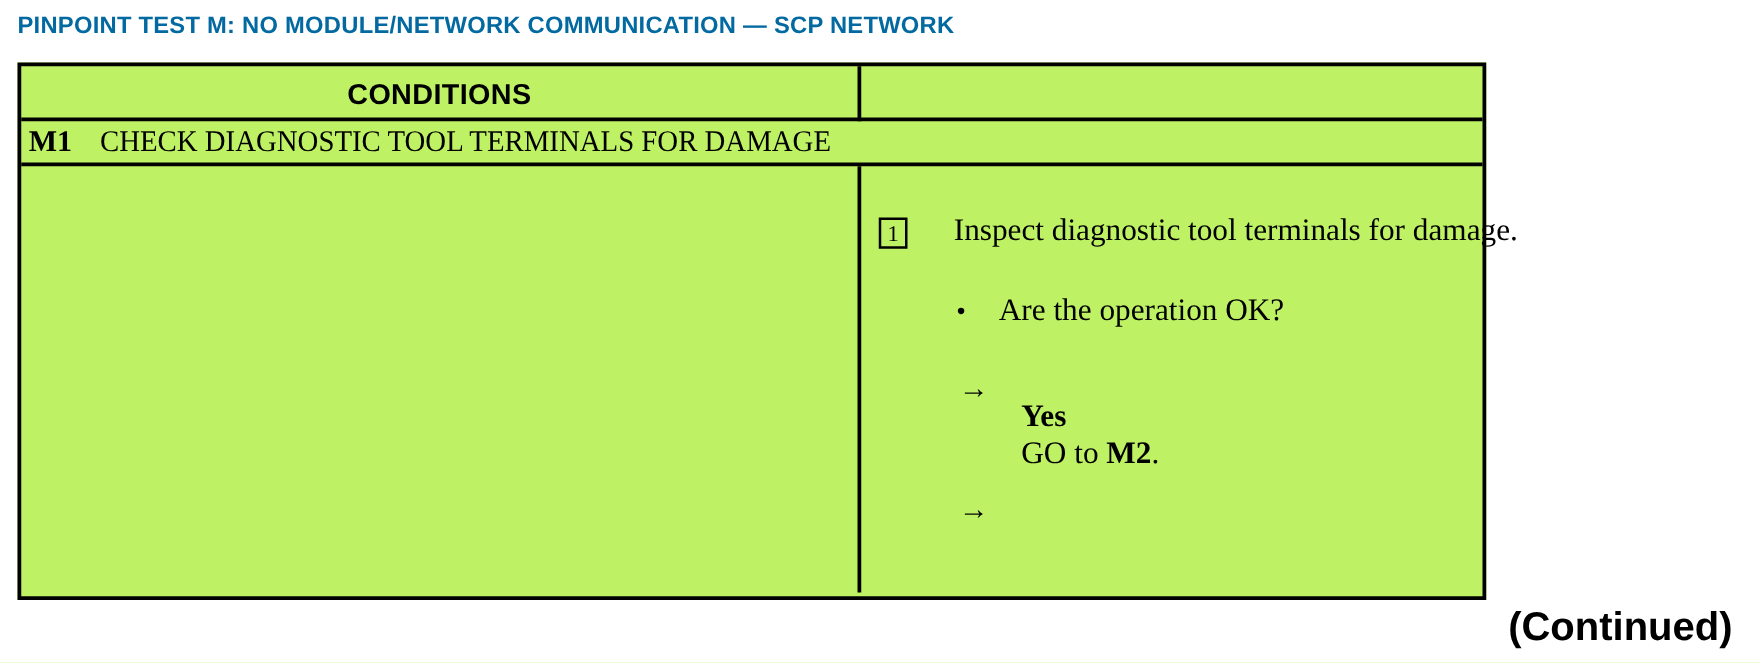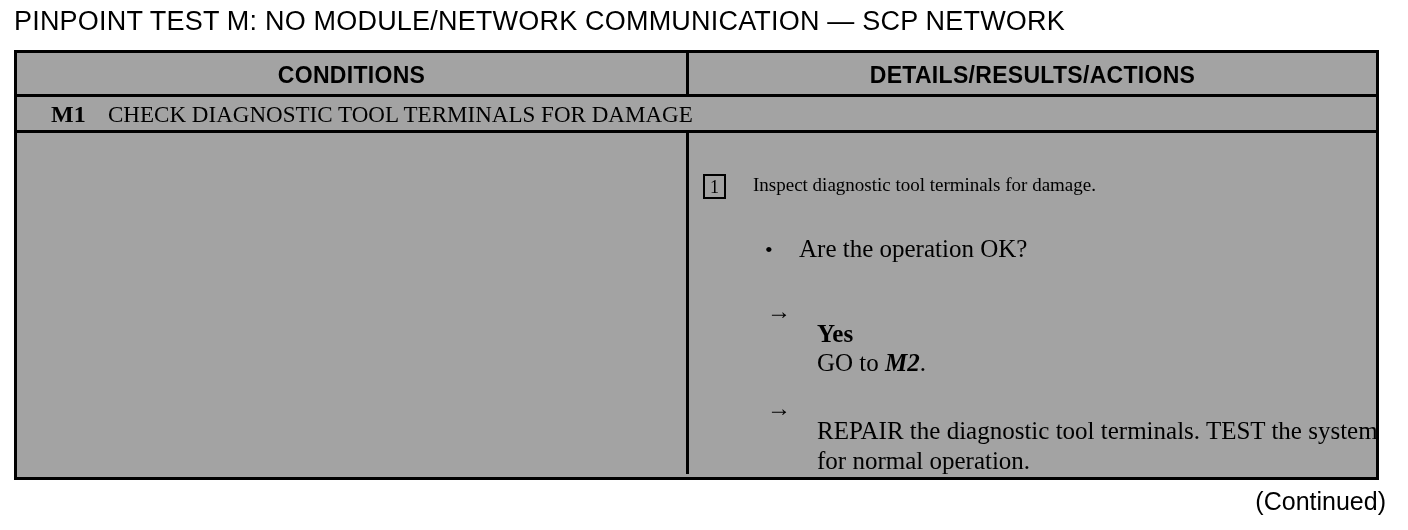--- a/index.html
+++ b/index.html
@@ -17,38 +17,38 @@
     -webkit-font-smoothing: none;
   }
 
   
   .page-title {
     position: absolute;
     left: 14px;
     top: 6px;
     width: 1370px;
     font-family: "Liberation Sans", "DejaVu Sans", sans-serif;
-    font-weight: normal;
-    font-size: 27px;
+    font-weight: bold;
+    font-size: 19px;
     line-height: 30px;
     letter-spacing: 0.2px;
     white-space: nowrap;
-    color: #000000;
+    color: #0369a1;
   }
 
   
   .pinpoint-table {
     position: absolute;
     left: 14px;
     top: 50px;
-    width: 1365px;
+    width: 1175px;
     height: 430px;
     box-sizing: border-box;
     border: 3px solid #000;
-    background: #a3a3a3;
+    background: #bef264;
   }
 
   
   .table-head {
     position: relative;
     height: 44px;
     box-sizing: border-box;
     border-bottom: 3px solid #000;
   }
   .head-cell {
@@ -84,21 +84,20 @@
     display: flex;
     align-items: center;
     padding-left: 6px;
   }
   .step-code {
     font-weight: bold;
     font-size: 24px;
     line-height: 26px;
     margin-right: 22px;
     white-space: nowrap;
-    margin-left: 28px;
   }
   .step-title {
     font-size: 24px;
     line-height: 26px;
     white-space: nowrap;
     transform: scaleX(0.96);
     transform-origin: left center;
   }
 
   
@@ -144,22 +143,22 @@
     border: 2px solid #000;
     display: flex;
     align-items: center;
     justify-content: center;
     font-size: 18px;
     line-height: 18px;
     margin-top: 3px;
     flex: 0 0 auto;
   }
   .step-text {
-    margin-left: 27px;
-    font-size: 19px;
+    margin-left: 37px;
+    font-size: 25px;
     line-height: 28px;
     white-space: nowrap;
   }
 
   .question-line {
     position: absolute;
     left: 76px;
     top: 102px;
     display: flex;
     align-items: baseline;
@@ -199,45 +198,44 @@
     font-weight: bold;
     font-size: 25px;
     line-height: 29px;
   }
   .branch-action {
     font-size: 25px;
     line-height: 30px;
   }
   .branch-action .bold-ref {
     font-weight: bold;
-    font-style: italic;
   }
 
   
   .continued {
     position: absolute;
     right: 22px;
     top: 486px;
     font-family: "Liberation Sans", "DejaVu Sans", sans-serif;
-    font-size: 25px;
+    font-size: 32px;
     line-height: 30px;
     white-space: nowrap;
+    font-weight: bold;
   }
 </style>
 </head>
 <body>
 
 <div class="page-title">PINPOINT TEST M: NO MODULE/NETWORK COMMUNICATION — SCP NETWORK</div>
 
 <div class="pinpoint-table">
 
   <div class="table-head">
     <div class="head-cell left">CONDITIONS</div>
     <div class="head-divider"></div>
-    <div class="head-cell right">DETAILS/RESULTS/ACTIONS</div>
   </div>
 
   <div class="step-title-row">
     <span class="step-code">M1</span>
     <span class="step-title">CHECK DIAGNOSTIC TOOL TERMINALS FOR DAMAGE</span>
   </div>
 
   <div class="table-body">
 
     <div class="col-conditions"></div>
@@ -259,21 +257,20 @@
         <span class="arrow-glyph">→</span>
         <div class="branch-body">
           <div class="branch-answer">Yes</div>
           <div class="branch-action"><span>GO to </span><span class="bold-ref">M2</span><span>.</span></div>
         </div>
       </div>
 
       <div class="branch branch-no">
         <span class="arrow-glyph">→</span>
         <div class="branch-body">
-          <div class="branch-action"><span>REPAIR the diagnostic tool terminals. TEST the system for normal operation.</span><span class="bold-ref"></span><span></span></div>
         </div>
       </div>
 
     </div>
   </div>
 </div>
 
 <div class="continued">(Continued)</div>
 
 </body></html>

